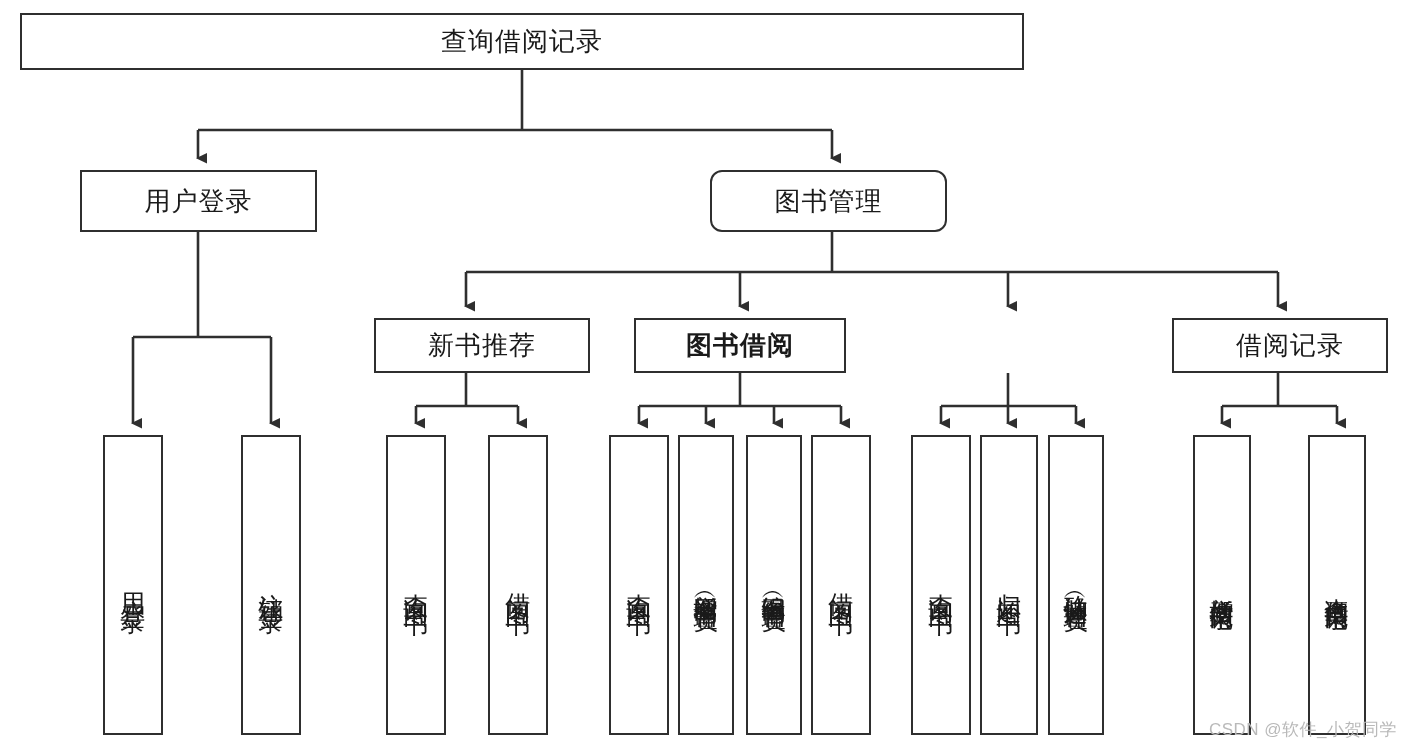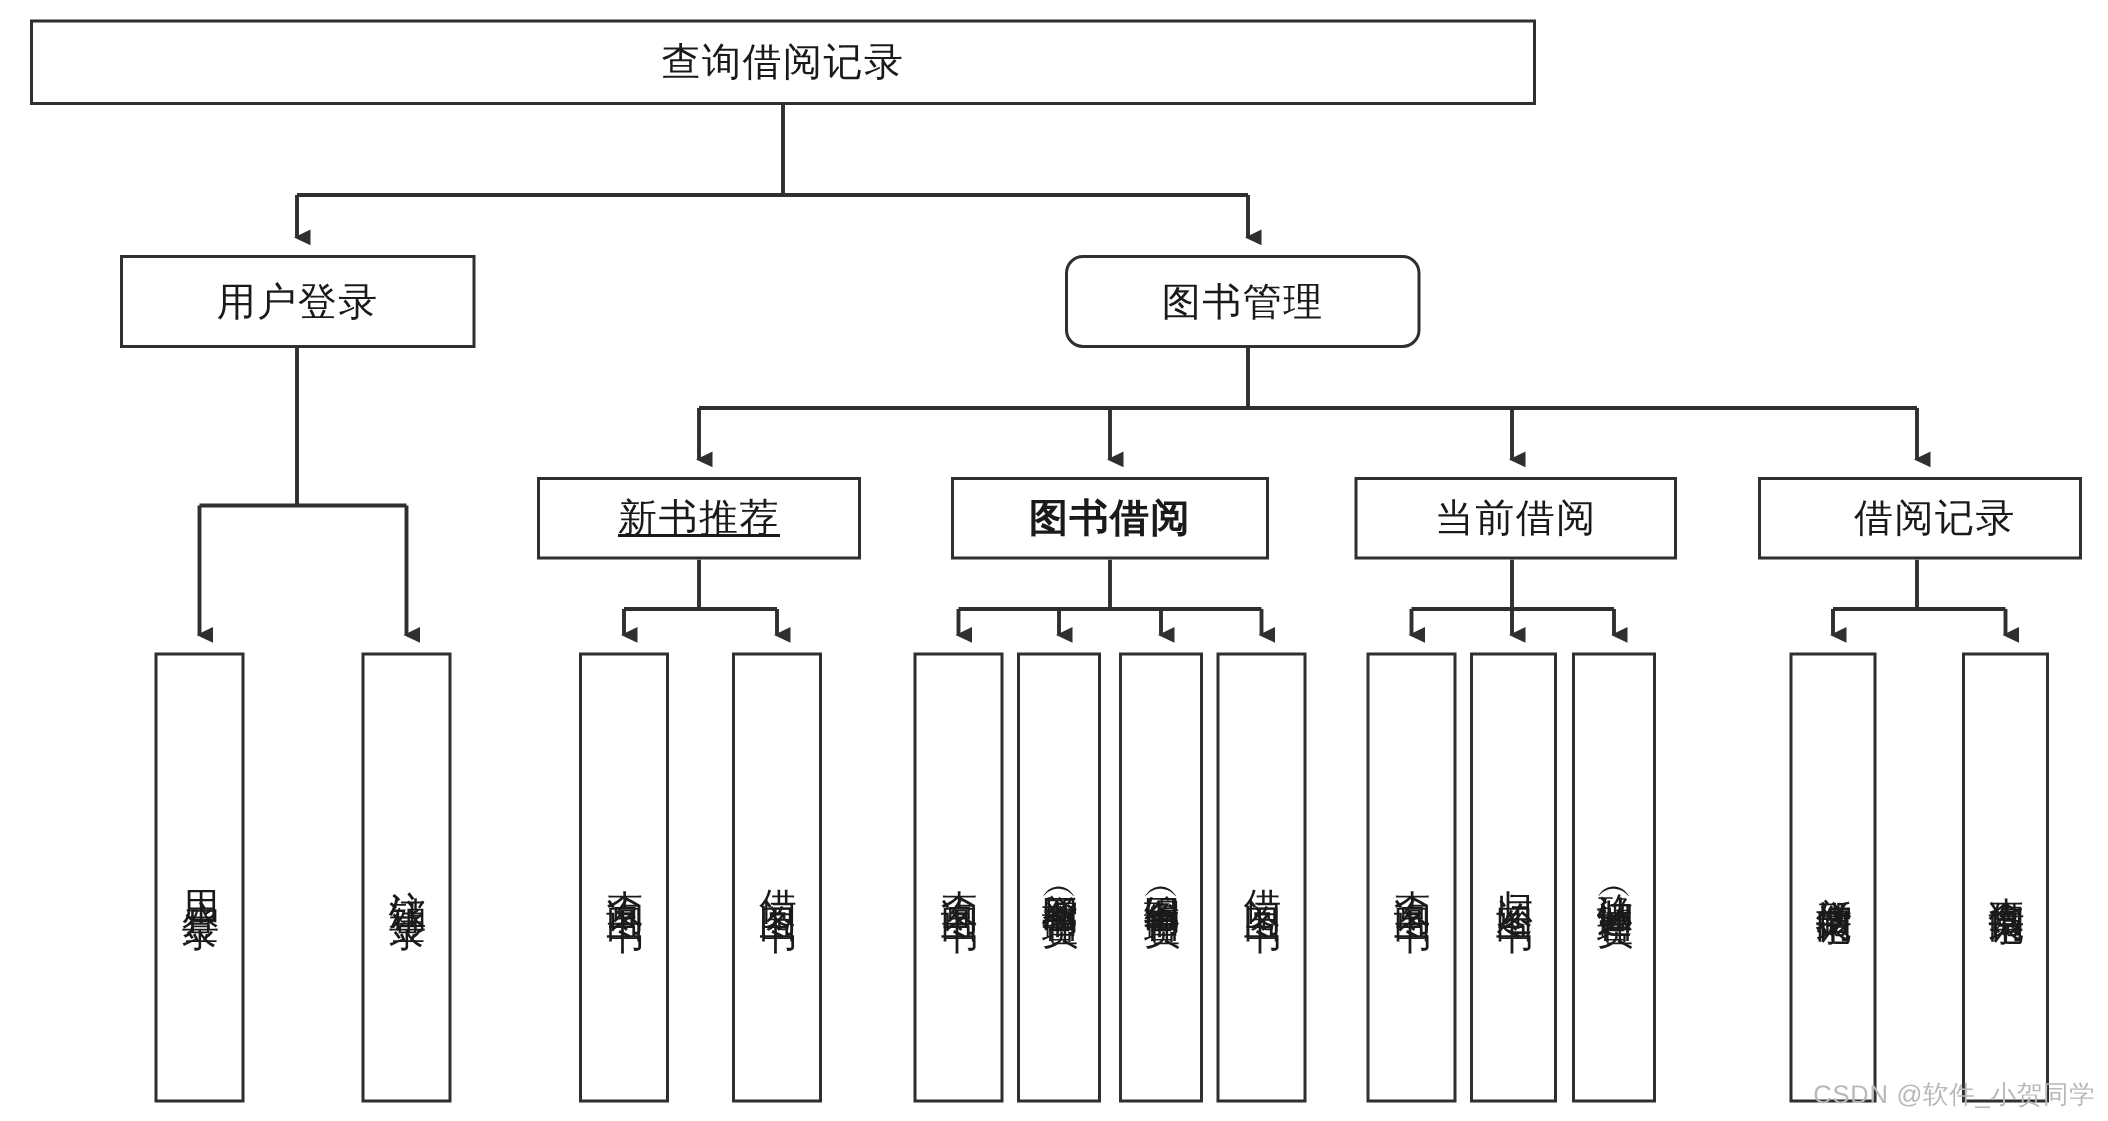--- a/index.html
+++ b/index.html
@@ -136,29 +136,26 @@
     <span class="lbl">查询借阅记录</span>
   </div>
 
   <div class="node h" style="left:80px; top:170px; width:237px; height:62px;">
     <span class="lbl">用户登录</span>
   </div>
   <div class="node h" style="left:710px; top:170px; width:237px; height:62px;border-radius:12px;">
     <span class="lbl">图书管理</span>
   </div>
 
-  <div class="node h" style="left:358px; top:318px; width:216px; height:55px;text-decoration:underline;">
+  <div class="node h" style="left:374px; top:318px; width:216px; height:55px;">
     <span class="lbl">新书推荐</span>
   </div>
   <div class="node h" style="left:634px; top:318px; width:212px; height:55px;font-weight:bold;">
     <span class="lbl">图书借阅</span>
   </div>
-  <div class="node h" style="left:903px; top:318px; width:215px; height:55px;">
-    <span class="lbl">当前借阅</span>
-  </div>
   <div class="node h" style="left:1172px; top:318px; width:216px; height:55px;padding-left:20px;">
     <span class="lbl">借阅记录</span>
   </div>
 
   <div class="node v" style="left:103px; top:435px; width:60px; height:300px;">
     <span class="lbl">用户登录</span>
   </div>
   <div class="node v" style="left:241px; top:435px; width:60px; height:300px;">
     <span class="lbl">注销登录</span>
   </div>

